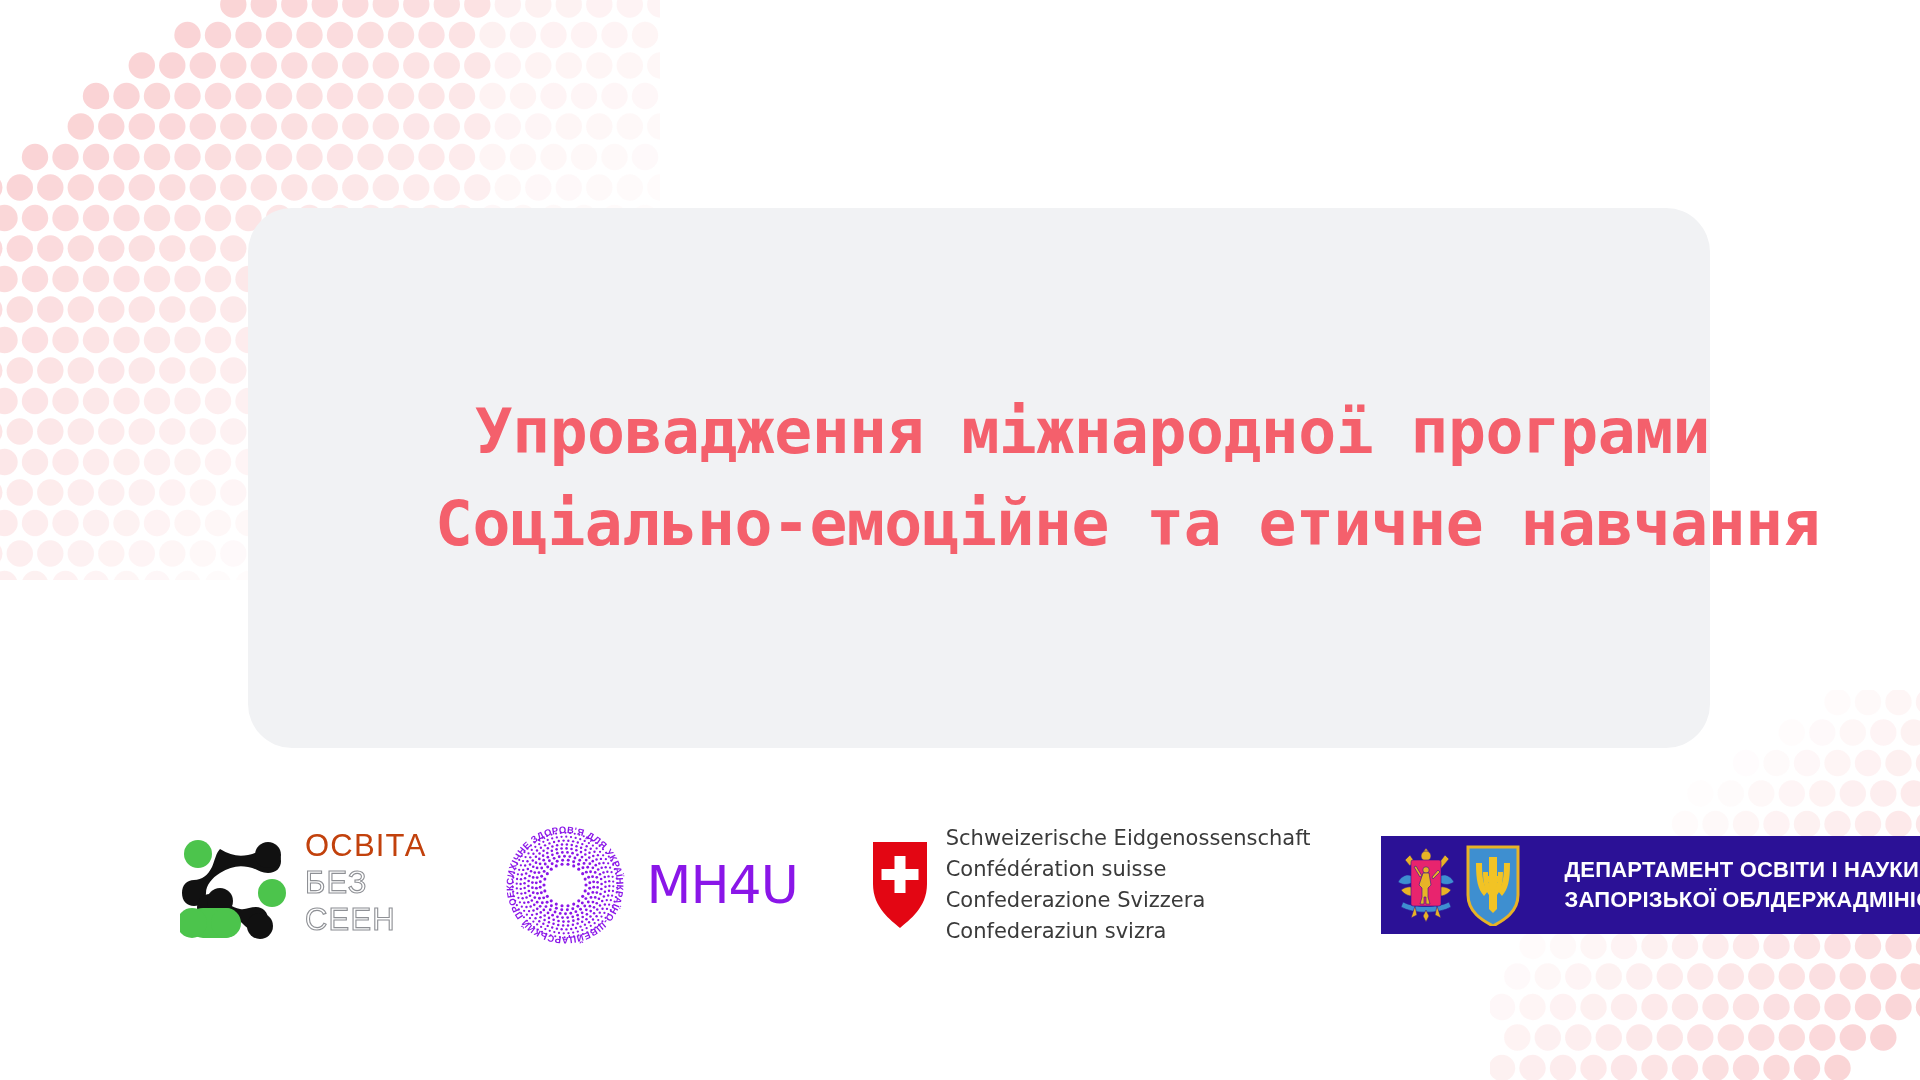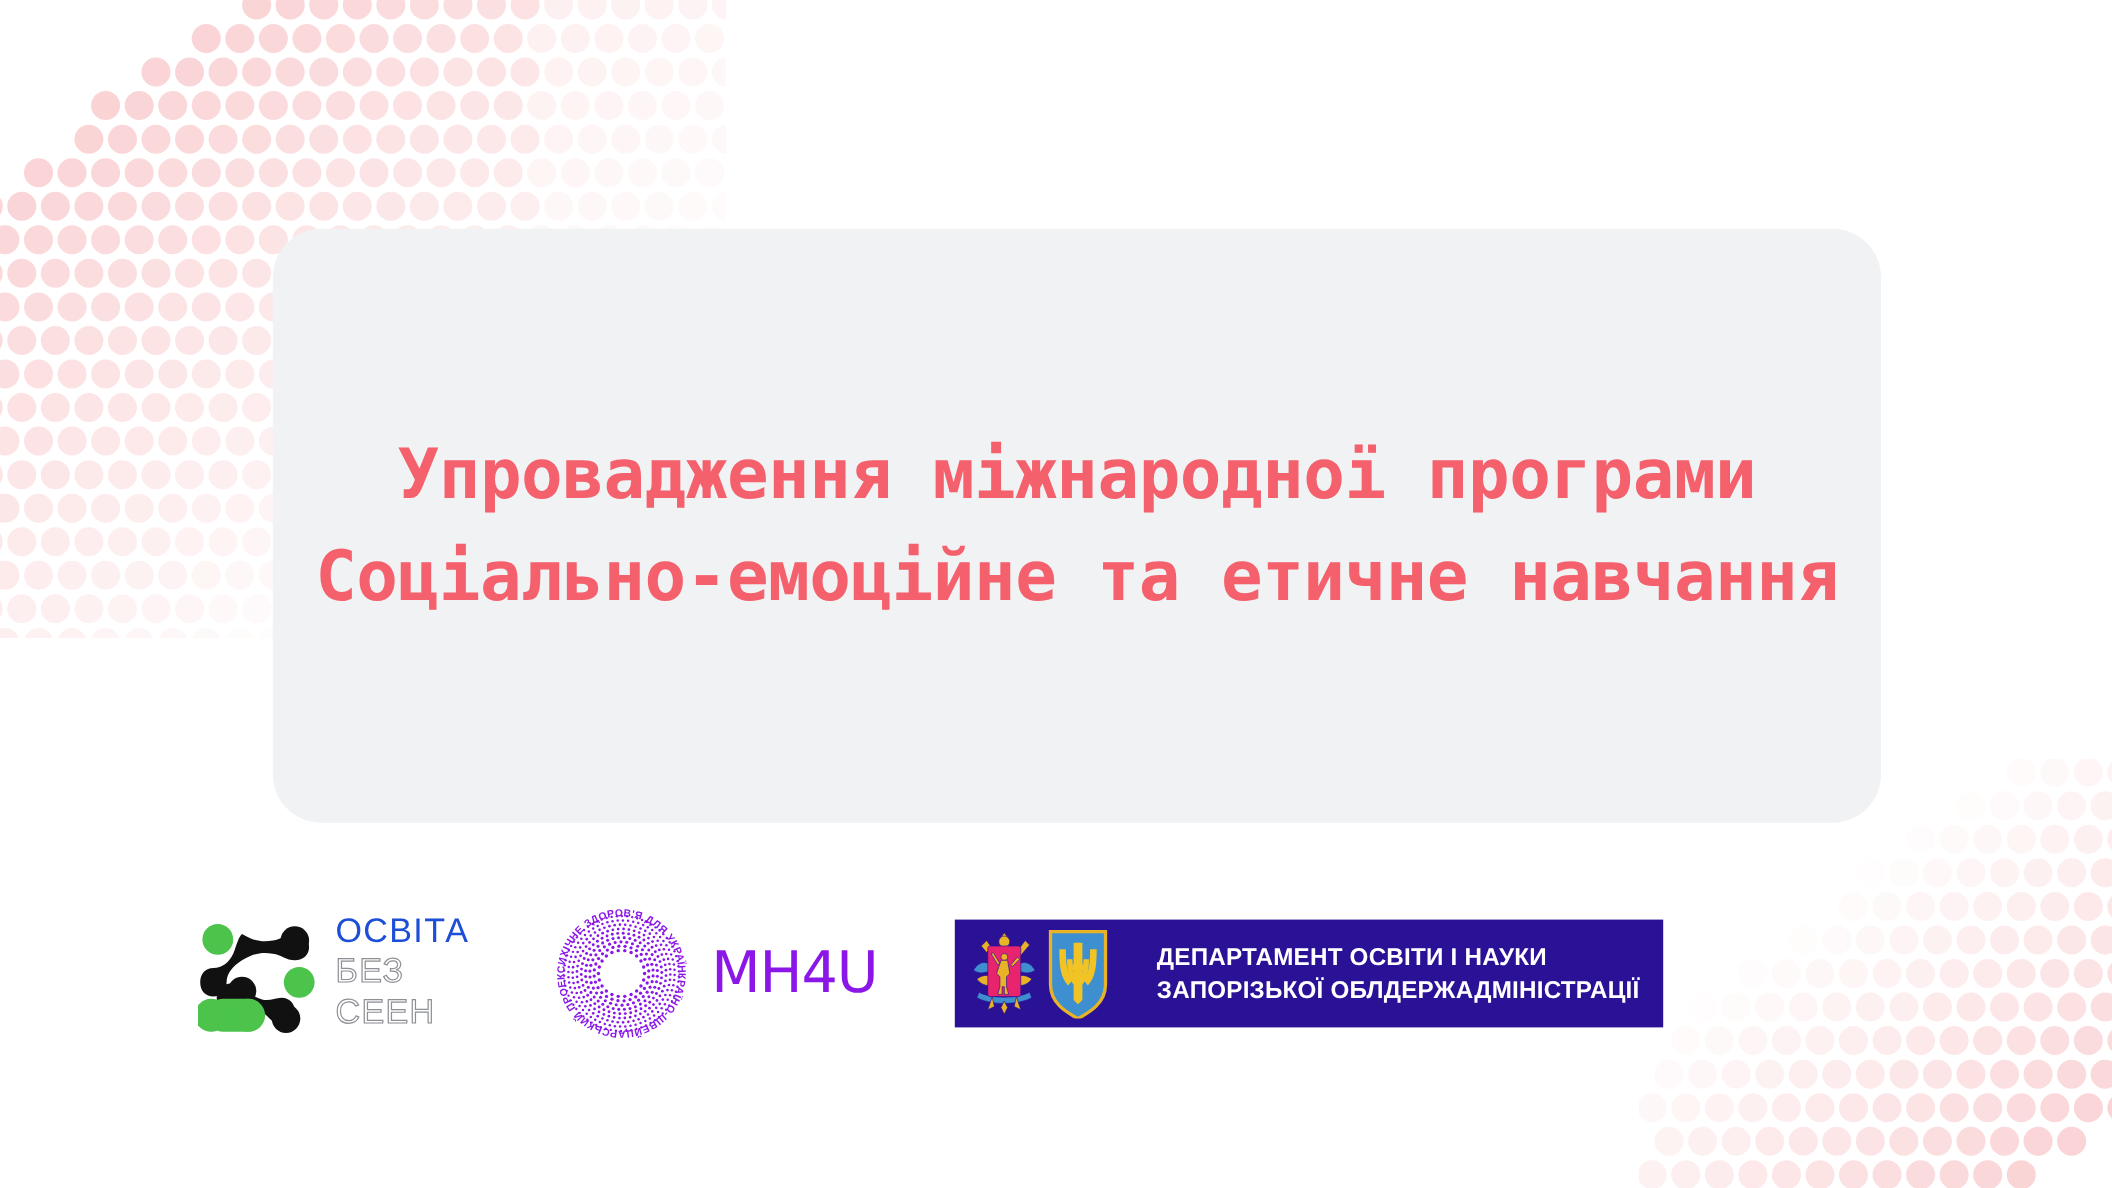--- a/index.html
+++ b/index.html
@@ -49,21 +49,21 @@
   }
 
   #title-block {
     position: absolute;
     left: 248px;
     top: 208px;
     width: 1462px;
     height: 540px;
     display: flex;
     flex-direction: column;
-    align-items: center;
+    align-items: flex-end;
     justify-content: center;
   }
   .title-line {
     color: #F4606C;
     font-family: "DejaVu Sans Mono", monospace;
     font-weight: bold;
     font-size: 63px;
     line-height: 92px;
     letter-spacing: -0.5px;
     white-space: nowrap;
@@ -100,21 +100,21 @@
     margin-left: 9px;
     line-height: 1;
   }
   .osvita-words span {
     font-family: "Liberation Sans", sans-serif;
     font-size: 31px;
     letter-spacing: 1.2px;
     display: block;
     height: 37px;
   }
-  .ow-1 { color: #1d4ed8; font-weight: 500; }
+  .ow-1 { color: #c2410c; font-weight: 500; }
   .ow-2, .ow-3 {
     color: transparent;
     -webkit-text-stroke: 1.1px #8e9095;
   }
 
   
   .mh4u-word {
     font-family: "DejaVu Sans", sans-serif;
     font-weight: normal;
     font-size: 52px;
@@ -1224,20 +1224,32 @@
         <text font-family="Liberation Sans, sans-serif" font-size="9.4" font-weight="bold" fill="#8A16E8" letter-spacing="0.4">
           <textPath href="#ringTop" startOffset="50%" text-anchor="middle" id="tp-top">ПСИХІЧНЕ ЗДОРОВ'Я ДЛЯ УКРАЇНИ</textPath>
         </text>
         <text font-family="Liberation Sans, sans-serif" font-size="9.4" font-weight="bold" fill="#8A16E8" letter-spacing="0.4">
           <textPath href="#ringBot" startOffset="50%" text-anchor="middle" id="tp-bot">УКРАЇНО-ШВЕЙЦАРСЬКИЙ ПРОЕКТ</textPath>
         </text>
       </svg>
       <div class="mh4u-word">MH4U</div>
     </div>
 
+    <div class="logo" id="logo-swiss">
+      <svg width="60" height="92" viewBox="0 0 60 92">
+        <path d="M3 3 h54 v42 c0 24 -18 36 -27 44 C21 81 3 69 3 45 Z" fill="#E30613"></path>
+        <path d="M24.5 17 h11 v13 h13 v11 h-13 v13 h-11 v-13 h-13 v-11 h13 z" fill="#ffffff"></path>
+      </svg>
+      <div class="swiss-lines">
+        <span>Schweizerische Eidgenossenschaft</span>
+        <span>Confédération suisse</span>
+        <span>Confederazione Svizzera</span>
+        <span>Confederaziun svizra</span>
+      </div>
+    </div>
 
     <div class="logo" id="logo-dep">
       <div id="dep-banner">
         <div class="emblems">
 
           <svg width="66" height="82" viewBox="0 0 66 82">
             <g stroke="#2B1196" stroke-width="0.6">
               <path d="M33 4 l3 4 -3 4 -3 -4 z" fill="#E8B326"></path>
               <circle cx="33" cy="12" r="5" fill="#E8B326"></circle>
               <path d="M12 16 l5 -5 4 6 -4 5 z" fill="#E8B326"></path>

